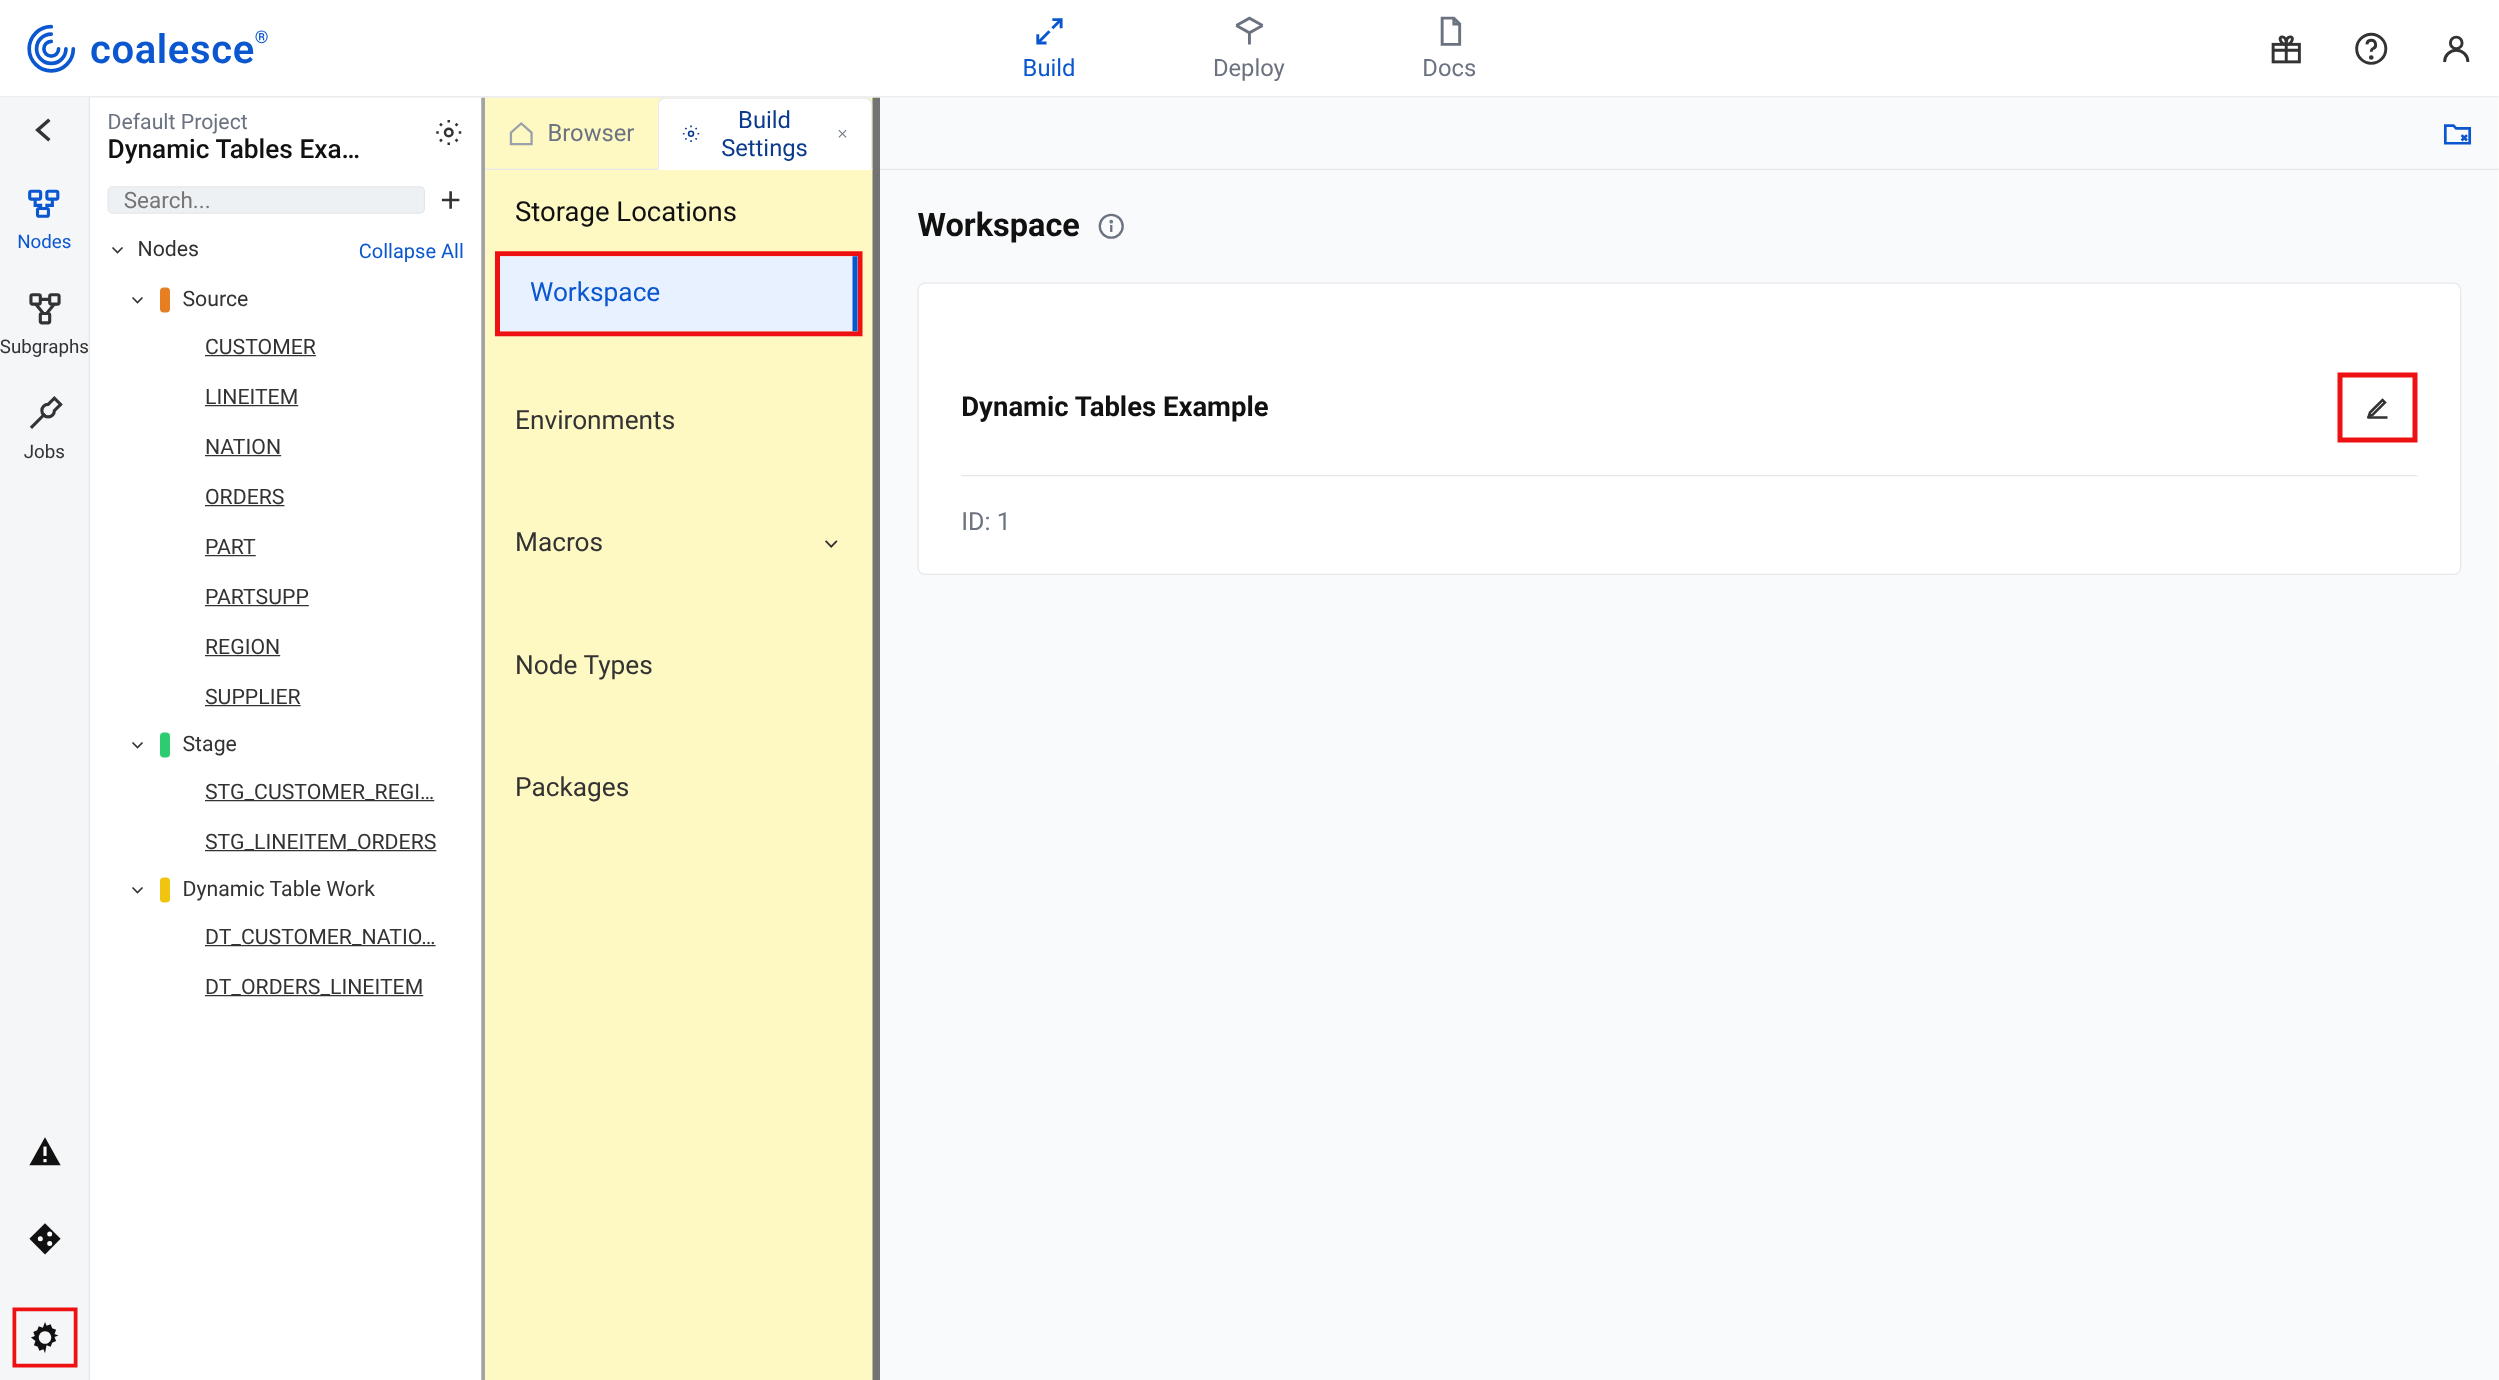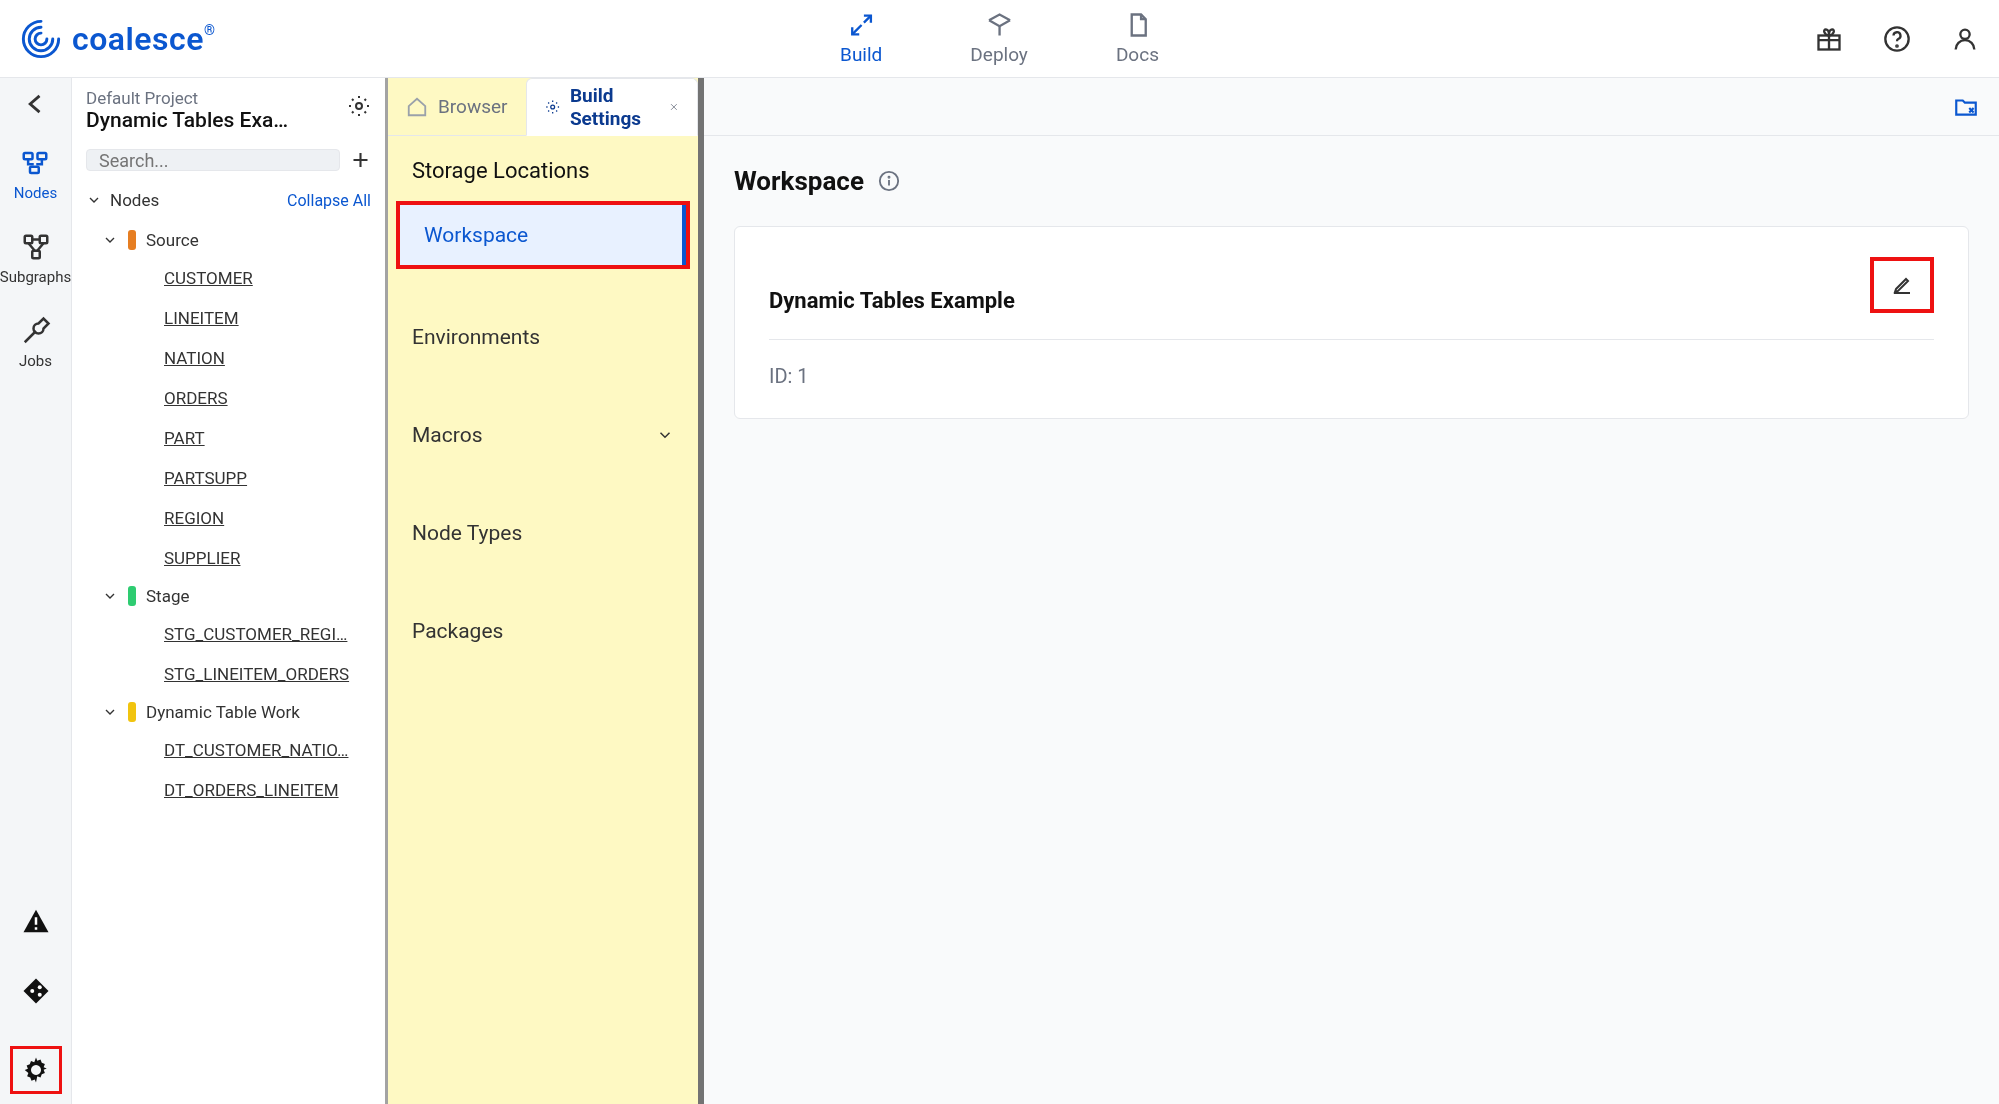--- a/index.html
+++ b/index.html
@@ -12,21 +12,21 @@
   }
   .logo-wrap { display:flex; align-items:center; gap:10px; }
   .logo-swirl {
     width:42px; height:42px;
   }
   .logo-word { font-size:32px; font-weight:600; color:#0b57d0; letter-spacing:0.5px; }
   .logo-word sup { font-size:14px; vertical-align:top; position:relative; top:2px; }
 
   .header-center {
     position:absolute; left:50%; transform:translateX(-50%);
-    display:flex; gap:88px;
+    display:flex; gap:110px;
   }
   .hc-item { display:flex; flex-direction:column; align-items:center; gap:4px; color:#6b7280; font-size:19px; }
   .hc-item.active { color:#0b57d0; }
   .hc-icon { width:28px; height:28px; }
 
   .header-right { margin-left:auto; display:flex; gap:40px; align-items:center; }
   .hr-icon { width:28px; height:28px; }
 
   
   .main { display:flex; height:calc(100% - 78px); }
@@ -78,23 +78,23 @@
   .settings-col {
     width:316px; background:#fef9c3; border-right:6px solid #737373;
     display:flex; flex-direction:column;
   }
   .tabs-row { height:58px; display:flex; align-items:stretch; }
   .tab {
     display:flex; align-items:center; gap:10px; padding:0 18px; font-size:19px; color:#6b7280;
     border-bottom:1px solid #e5e7eb; cursor:pointer;
   }
   .tab.active {
-    background:#fff; color:#0b3a8f; font-weight:700;
+    background:#fff; color:#0b3a8f; font-weight:400;
     border:1px solid #e5e7eb; border-bottom:1px solid #fff;
-    border-top-left-radius:6px; border-top-right-radius:6px;
+    border-top-left-radius:6px; border-top-right-radius:6px;text-align:center;
   }
   .tab .tab-icon { width:22px; height:22px; }
   .tab .close-x { width:14px; height:14px; margin-left:6px; }
 
   .settings-body { padding:22px 0 0 0; }
   .settings-heading { font-size:22px; padding:0 24px 18px 24px; color:#111; }
   .settings-list { }
   .sl-item { padding:18px 24px; font-size:21px; color:#333; display:flex; align-items:center; justify-content:space-between;margin-top:38px; }
   .sl-item.active {
     background:#e8f1ff; color:#0b57d0; position:relative;
@@ -110,21 +110,21 @@
   .ct-icon { width:26px; height:26px; }
 
   .content-header { padding:30px 30px 30px 30px; display:flex; align-items:center; gap:14px; }
   .ch-title { font-size:26px; font-weight:700; color:#111; }
   .info-circ { width:22px; height:22px; }
 
   .card {
     margin:0 30px; background:#fff; border:1px solid #e5e7eb; border-radius:6px;
     padding:30px 34px;
   }
-  .card-head { display:flex; justify-content:space-between; align-items:flex-end; }
+  .card-head { display:flex; justify-content:space-between; align-items:center;margin-top:41px; }
   .card-title { font-size:22px; font-weight:700; color:#111; }
   .edit-box { border:4px solid #e11; padding:12px 16px; }
   .edit-icon { width:24px; height:24px; display:block; }
   .card-hr { border:none; border-top:1px solid #e5e7eb; margin:26px 0 24px 0; }
   .card-sub { font-size:20px; color:#6b7280; }
 
   svg { display:block; }
 </style>
 </head>
 <body>

